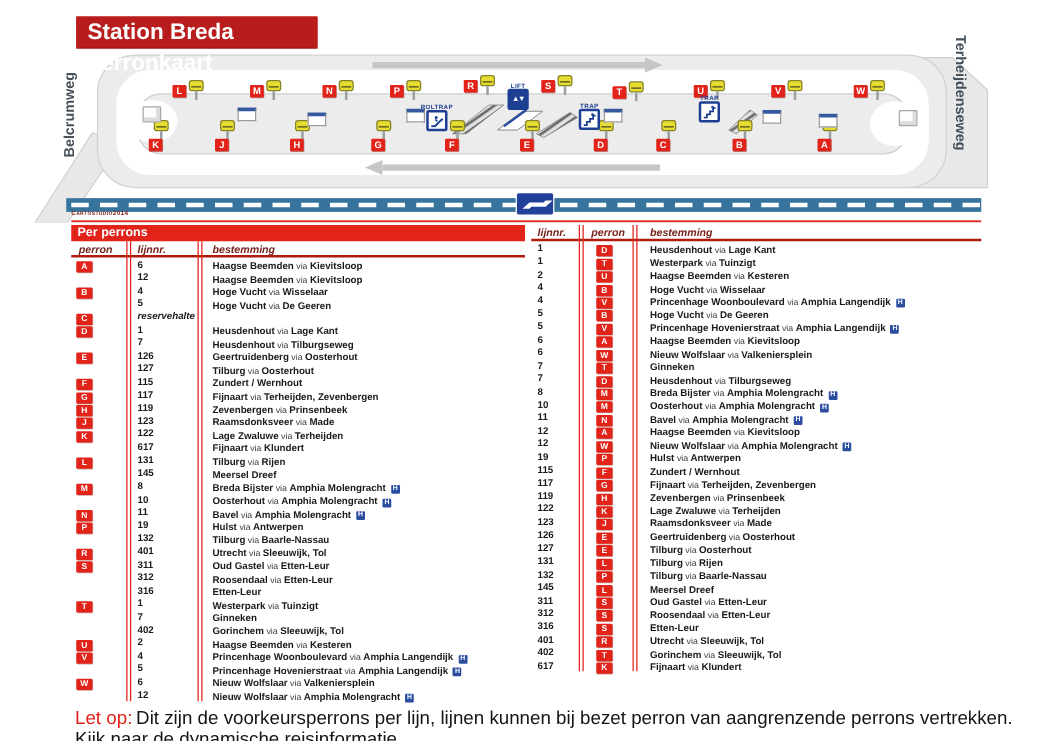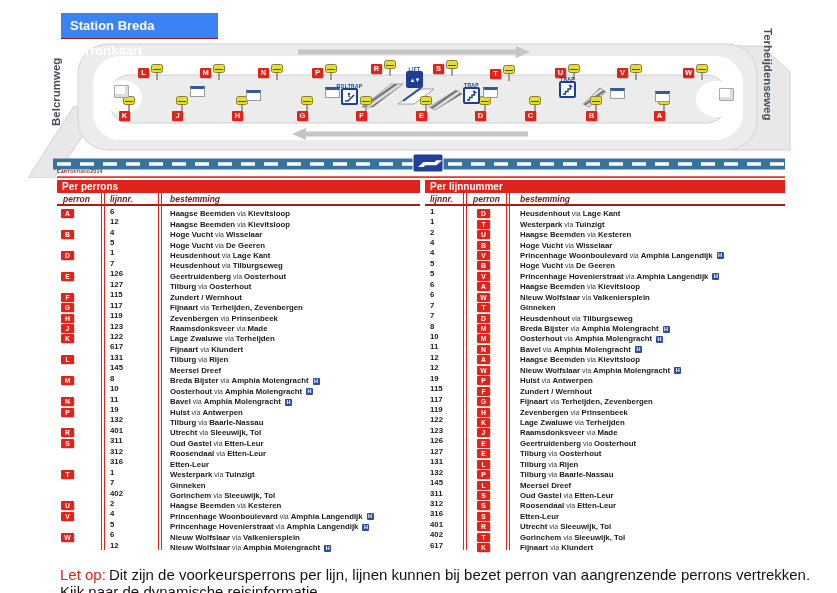--- a/index.html
+++ b/index.html
@@ -2,22 +2,22 @@
 <html><head>
 <meta charset="utf-8">
 <style>
   * { box-sizing: border-box; margin: 0; padding: 0; }
   html,body { background:#fff; }
   body { font-family: "Liberation Sans", sans-serif; }
   #stage { position:relative; width:837px; height:593px; background:#fff; overflow:hidden; }
 
   
   #map-base { position:absolute; left:0; top:0; z-index:1; }
-  .title-box { position:absolute; left:61px; top:13px; width:157px; height:25px; background:#3b82f6;
-               color:#fff; font-weight:bold; font-size:13px; line-height:25px; padding-left:9px; z-index:5;
+  .title-box { position:absolute; left:61px; top:13px; width:193px; height:25px; background:#b91c1c;
+               color:#fff; font-weight:bold; font-size:18px; line-height:25px; padding-left:9px; z-index:5;
                box-shadow:0 1px 0 #9e170f; }
   .street-top { position:absolute; left:330px; top:10px; width:150px; text-align:center; z-index:2;
                 color:#39424c; font-size:10.5px; font-weight:bold; }
   .street-top .noord { display:block; font-variant:small-caps; font-weight:bold; color:#22282e;
                        font-size:11px; letter-spacing:0.6px; margin-top:0px; }
   .street-left { position:absolute; left:50px; top:48px; height:78px; writing-mode:vertical-rl;
                  transform:rotate(180deg); color:#45505a; font-size:11.5px; font-weight:bold; z-index:2; }
   .street-right { position:absolute; left:762px; top:28px; height:100px; writing-mode:vertical-rl;
                   color:#45505a; font-size:11.5px; font-weight:bold; z-index:2; }
   .credit { position:absolute; left:57px; top:168px; font-size:5px; font-weight:bold; letter-spacing:0.3px;
@@ -219,20 +219,25 @@
             <div class="cell tl-c1"><span class="tbadge">B</span></div>
             <div class="cell tl-c2 num">4</div>
             <div class="cell tl-c3"><span class="dest">Hoge Vucht</span><span class="via">via</span><span class="dest">Wisselaar</span></div>
           </div>
           <div class="trow">
             <div class="cell tl-c1"></div>
             <div class="cell tl-c2 num">5</div>
             <div class="cell tl-c3"><span class="dest">Hoge Vucht</span><span class="via">via</span><span class="dest">De Geeren</span></div>
           </div>
           <div class="trow">
+            <div class="cell tl-c1"><span class="tbadge">C</span></div>
+            <div class="cell tl-c2 num it">reservehalte</div>
+            <div class="cell tl-c3"></div>
+          </div>
+          <div class="trow">
             <div class="cell tl-c1"><span class="tbadge">D</span></div>
             <div class="cell tl-c2 num">1</div>
             <div class="cell tl-c3"><span class="dest">Heusdenhout</span><span class="via">via</span><span class="dest">Lage Kant</span></div>
           </div>
           <div class="trow">
             <div class="cell tl-c1"></div>
             <div class="cell tl-c2 num">7</div>
             <div class="cell tl-c3"><span class="dest">Heusdenhout</span><span class="via">via</span><span class="dest">Tilburgseweg</span></div>
           </div>
           <div class="trow">
@@ -370,21 +375,20 @@
             <div class="cell tl-c2 num">12</div>
             <div class="cell tl-c3"><span class="dest">Nieuw Wolfslaar</span><span class="via">via</span><span class="dest">Amphia Molengracht</span><span class="hosp">H</span></div>
           </div>
         </div>
       <div class="vsep" style="left:44px;"></div>
       <div class="vsep" style="left:101px;"></div>
     </div>
   </div>
 
   <div class="ptable" id="table-right" style="left:425px; width:360px;">
-    <div class="tbar">Per lijnnummer</div>
     <div class="tbody" id="tbody-right">
       <div class="cols">
         <span class="cell tr-c1 ch">lijnnr.</span>
         <span class="cell tr-c2 ch">perron</span>
         <span class="cell tr-c3 ch">bestemming</span>
       </div>
       <div class="rows" id="rows-right">
           <div class="trow">
             <div class="cell tr-c1 num">1</div>
             <div class="cell tr-c2"><span class="tbadge">D</span></div>

